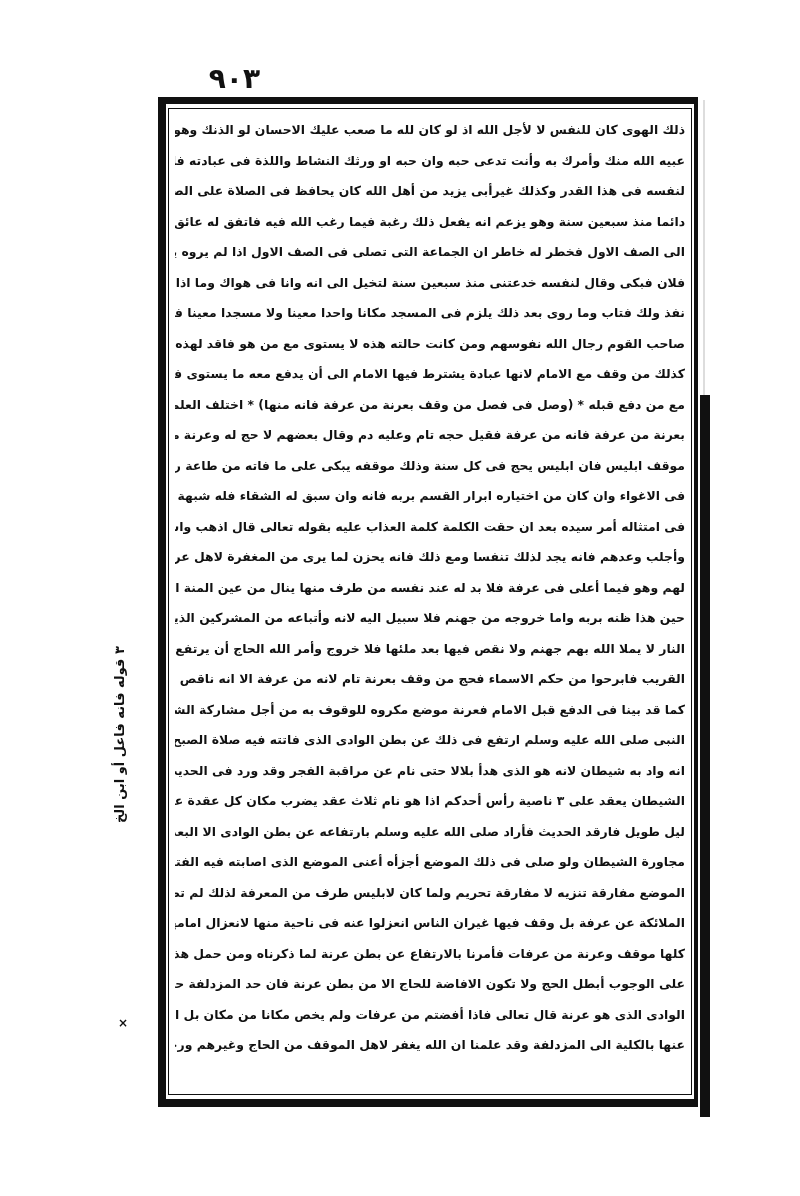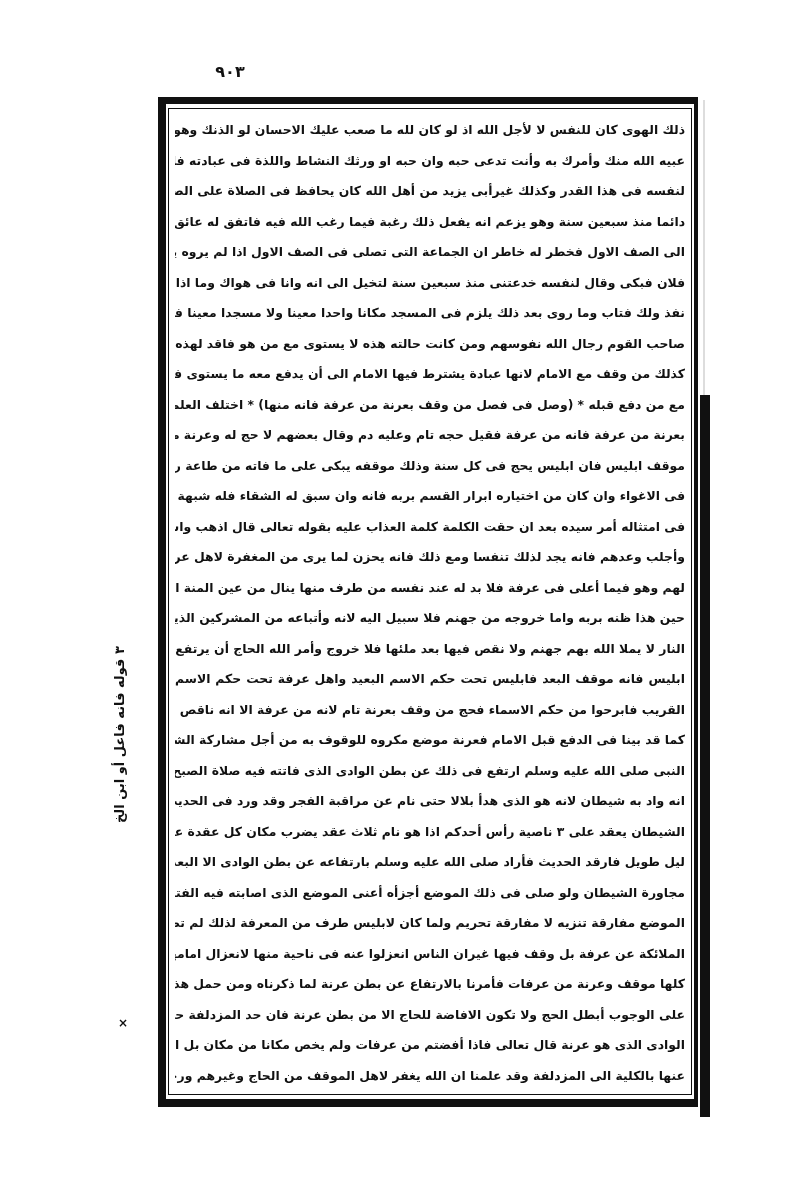--- a/index.html
+++ b/index.html
@@ -13,22 +13,22 @@
       position: relative;
       overflow: hidden;
       font-family: "DejaVu Sans", sans-serif;
       color: #111;
     }
     .page-number {
       position: absolute;
       top: 62px;
       left: 200px;
       width: 60px;
-      text-align: center;
-      font-size: 16px;
+      text-align: right;
+      font-size: 28px;
       font-weight: bold;
       letter-spacing: 1px;
       direction: rtl;
     }
     .frame-outer {
       position: absolute;
       top: 97px;
       left: 158px;
       width: 540px;
       height: 1010px;
@@ -130,21 +130,20 @@
       <span class="line">كذلك من وقف مع الامام لانها عبادة يشترط فيها الامام الى أن يدفع معه ما يستوى فى الاتباع</span>
       <span class="line">مع من دفع قبله * (وصل فى فصل من وقف بعرنة من عرفة فانه منها) * اختلف العلماء فيمن وقف</span>
       <span class="line">بعرنة من عرفة فانه من عرفة فقيل حجه تام وعليه دم وقال بعضهم لا حج له وعرنة من عرفة</span>
       <span class="line">موقف ابليس فان ابليس يحج فى كل سنة وذلك موقفه يبكى على ما فاته من طاعة ربه وهو مجهود</span>
       <span class="line">فى الاغواء وان كان من اختياره ابرار القسم بربه فانه وان سبق له الشقاء فله شبهة يستند اليها</span>
       <span class="line">فى امتثاله أمر سيده بعد ان حقت الكلمة كلمة العذاب عليه بقوله تعالى قال اذهب واستفزز</span>
       <span class="line">وأجلب وعدهم فانه يجد لذلك تنفسا ومع ذلك فانه يحزن لما يرى من المغفرة لاهل عرفة الشاملة</span>
       <span class="line">لهم وهو فيما أعلى فى عرفة فلا بد له عند نفسه من طرف منها ينال من عين المنة الالهية ولو بعد</span>
       <span class="line">حين هذا ظنه بربه واما خروجه من جهنم فلا سبيل اليه لانه وأتباعه من المشركين الذين هم أهل</span>
       <span class="line">النار لا يملا الله بهم جهنم ولا نقص فيها بعد ملئها فلا خروج وأمر الله الحاج أن يرتفع عن موقف</span>
-      <span class="line">ابليس فانه موقف البعد فابليس تحت حكم الاسم البعيد واهل عرفة تحت حكم الاسم</span>
       <span class="line">القريب فابرحوا من حكم الاسماء فحج من وقف بعرنة تام لانه من عرفة الا انه ناقص الفضيلة</span>
       <span class="line">كما قد بينا فى الدفع قبل الامام فعرنة موضع مكروه للوقوف به من أجل مشاركة الشيطان الا ترى</span>
       <span class="line">النبى صلى الله عليه وسلم ارتفع فى ذلك عن بطن الوادى الذى فاتته فيه صلاة الصبح فعلل وقال</span>
       <span class="line">انه واد به شيطان لانه هو الذى هدأ بلالا حتى نام عن مراقبة الفجر وقد ورد فى الحديث ان</span>
       <span class="line">الشيطان يعقد على ٣ ناصية رأس أحدكم اذا هو نام ثلاث عقد يضرب مكان كل عقدة عليك</span>
       <span class="line">ليل طويل فارقد الحديث فأراد صلى الله عليه وسلم بارتفاعه عن بطن الوادى الا البعد عن</span>
       <span class="line">مجاورة الشيطان ولو صلى فى ذلك الموضع أجزأه أعنى الموضع الذى اصابته فيه الفتنة ففارق</span>
       <span class="line">الموضع مفارقة تنزيه لا مفارقة تحريم ولما كان لابليس طرف من المعرفة لذلك لم تطرده</span>
       <span class="line">الملائكة عن عرفة بل وقف فيها غيران الناس انعزلوا عنه فى ناحية منها لانعزال امامهم وعرفات</span>
       <span class="line">كلها موقف وعرنة من عرفات فأمرنا بالارتفاع عن بطن عرنة لما ذكرناه ومن حمل هذا الامر</span>

